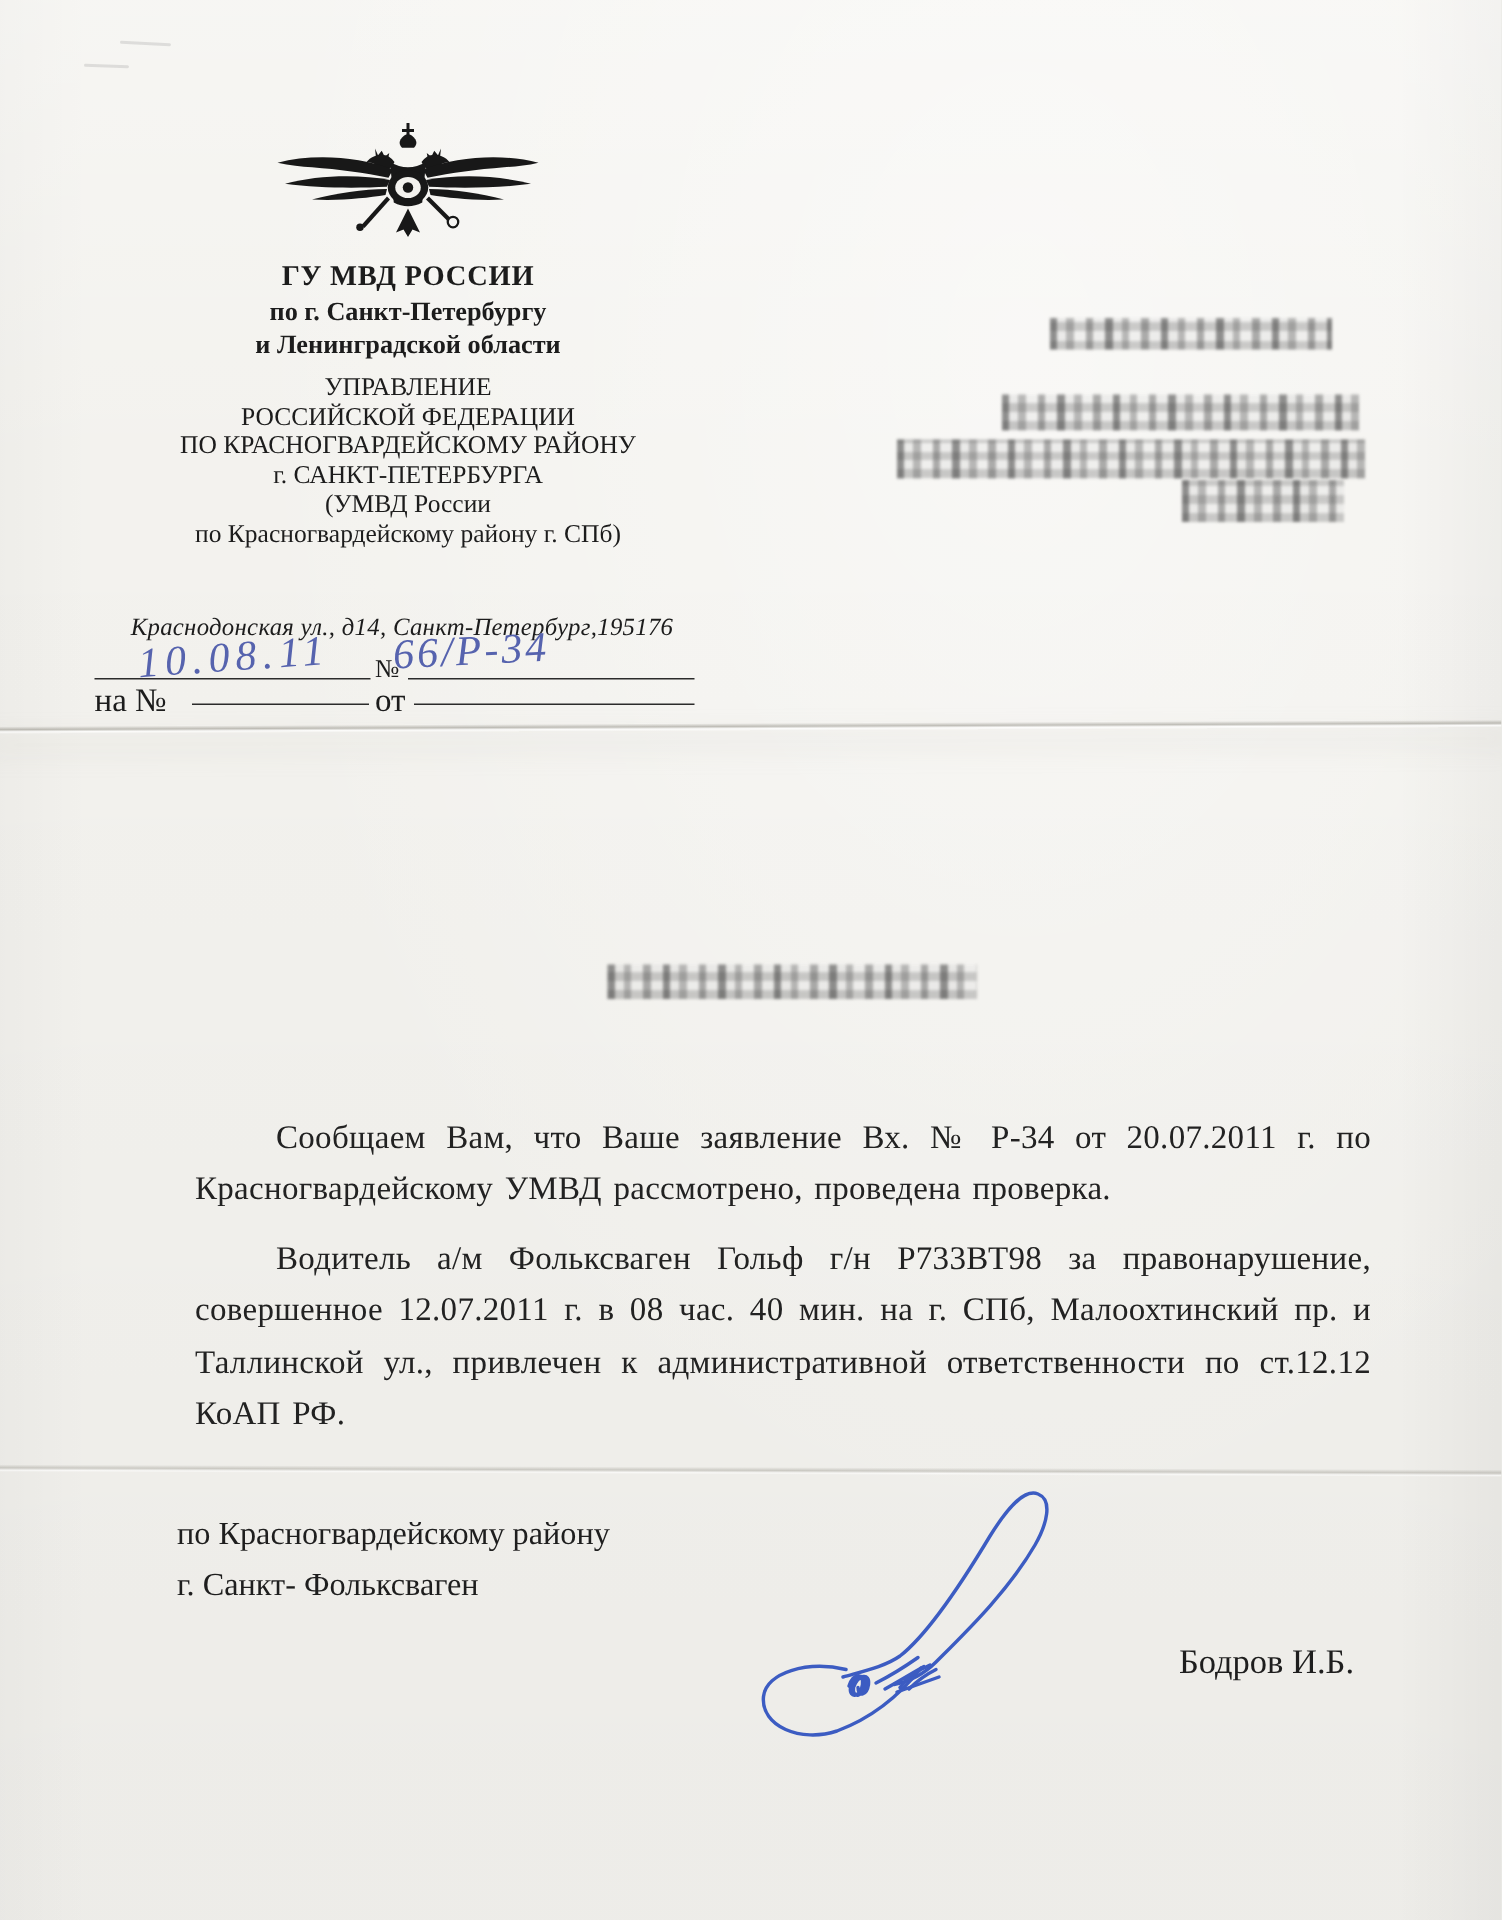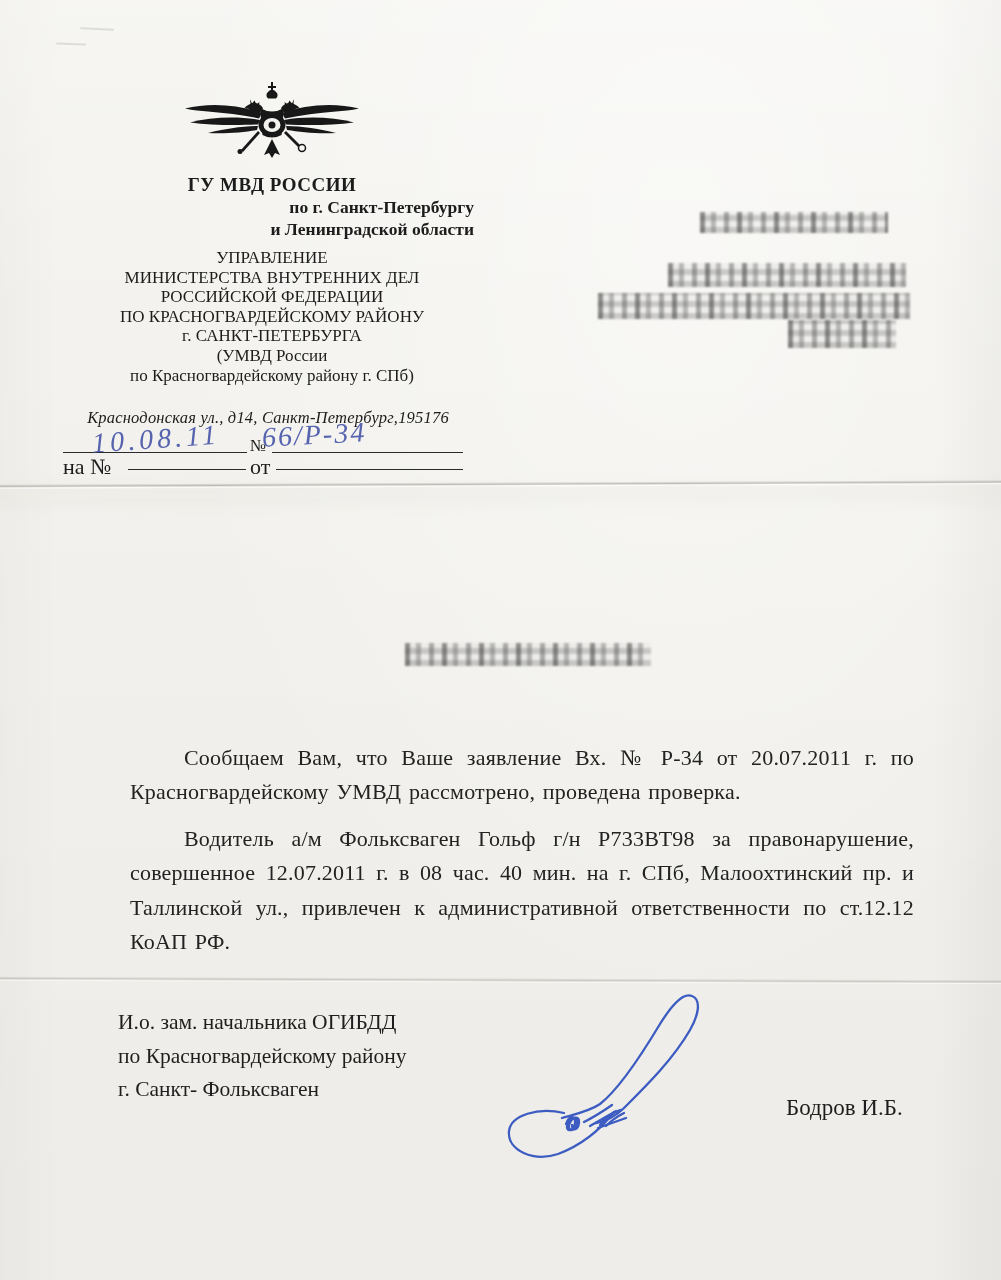--- a/index.html
+++ b/index.html
@@ -23,21 +23,21 @@
   .crease-2{top:978px;transform:rotate(0.2deg);
     background:linear-gradient(to bottom, rgba(118,115,104,0) 0%, rgba(120,117,106,.30) 45%, rgba(255,255,255,.6) 78%, rgba(255,255,255,0) 100%);}
   .scratch{position:absolute;background:rgba(110,110,110,.18);height:2px;border-radius:2px;}
   .s1{left:80px;top:28px;width:34px;transform:rotate(3deg);}
   .s2{left:56px;top:43px;width:30px;transform:rotate(2deg);}
 
   
   .emblem{left:182px;top:80px;width:180px;height:98px;}
   .org-top{left:70px;top:173px;width:404px;text-align:center;font-weight:bold;}
   .org-top .l0{font-size:19px;line-height:23px;letter-spacing:.5px;}
-  .org-top .l1,.org-top .l2{font-size:17.5px;line-height:22px;text-align:right;}
+  .org-top .l1,.org-top .l2{font-size:17.5px;line-height:22px;}
   .org-main{left:70px;top:248px;width:404px;text-align:center;font-size:17px;line-height:19.6px;}
   .address{left:60px;top:408px;width:416px;text-align:center;font-style:italic;font-size:16.5px;letter-spacing:.2px;}
 
   .uline{position:absolute;height:0;border-bottom:1.6px solid #2b2b2b;}
   .ul-a1{left:63px;top:452px;width:184px;}
   .ul-b1{left:272px;top:452px;width:191px;}
   .ul-a2{left:128px;top:469px;width:118px;}
   .ul-b2{left:276px;top:469px;width:187px;}
   .lbl{position:absolute;font-size:22px;}
   .num-sign{left:250px;top:436px;font-size:17px;}
@@ -121,21 +121,20 @@
   </div>
 
   <div class="abs org-top">
     <div class="l0">ГУ МВД РОССИИ</div>
     <div class="l1">по г. Санкт-Петербургу</div>
     <div class="l2">и Ленинградской области</div>
   </div>
 
   <div class="abs org-main">
     <div>УПРАВЛЕНИЕ</div>
-    <div>МИНИСТЕРСТВА ВНУТРЕННИХ  ДЕЛ</div>
     <div>РОССИЙСКОЙ ФЕДЕРАЦИИ</div>
     <div>ПО КРАСНОГВАРДЕЙСКОМУ РАЙОНУ</div>
     <div>г. САНКТ-ПЕТЕРБУРГА</div>
     <div>(УМВД России</div>
     <div>по Красногвардейскому району г. СПб)</div>
   </div>
 
   <div class="abs address">Краснодонская ул., д14, Санкт-Петербург,195176</div>
 
   <div class="uline ul-a1"></div>
@@ -155,21 +154,20 @@
   <div class="redact r4"></div>
 
   <div class="redact r-addressee"></div>
 
   <main class="abs body-text">
     <p>Сообщаем Вам, что Ваше заявление Вх. № Р-34 от 20.07.2011 г. по Красногвардейскому УМВД рассмотрено, проведена проверка.</p>
     <p>Водитель а/м Фольксваген Гольф г/н  Р733ВТ98  за правонарушение, совершенное 12.07.2011 г. в 08  час. 40 мин. на г. СПб,  Малоохтинский пр. и Таллинской  ул., привлечен к административной ответственности по ст.12.12 КоАП РФ.</p>
   </main>
 
   <div class="abs position-lines">
-    <div>И.о. зам. начальника ОГИБДД</div>
     <div>по Красногвардейскому району</div>
     <div>г. Санкт- Фольксваген</div>
   </div>
 
   <div class="abs signature-svg">
     <svg viewBox="0 0 232 188" width="232" height="188" aria-hidden="true">
       <g fill="none" stroke="#3c5cc2" stroke-width="2.3" stroke-linecap="round" stroke-linejoin="round">
 
         <path d="M112,128 C98,146 80,161 56,170 C32,178 5,167 7,147 C9,131 36,123 62,129"></path>
 

